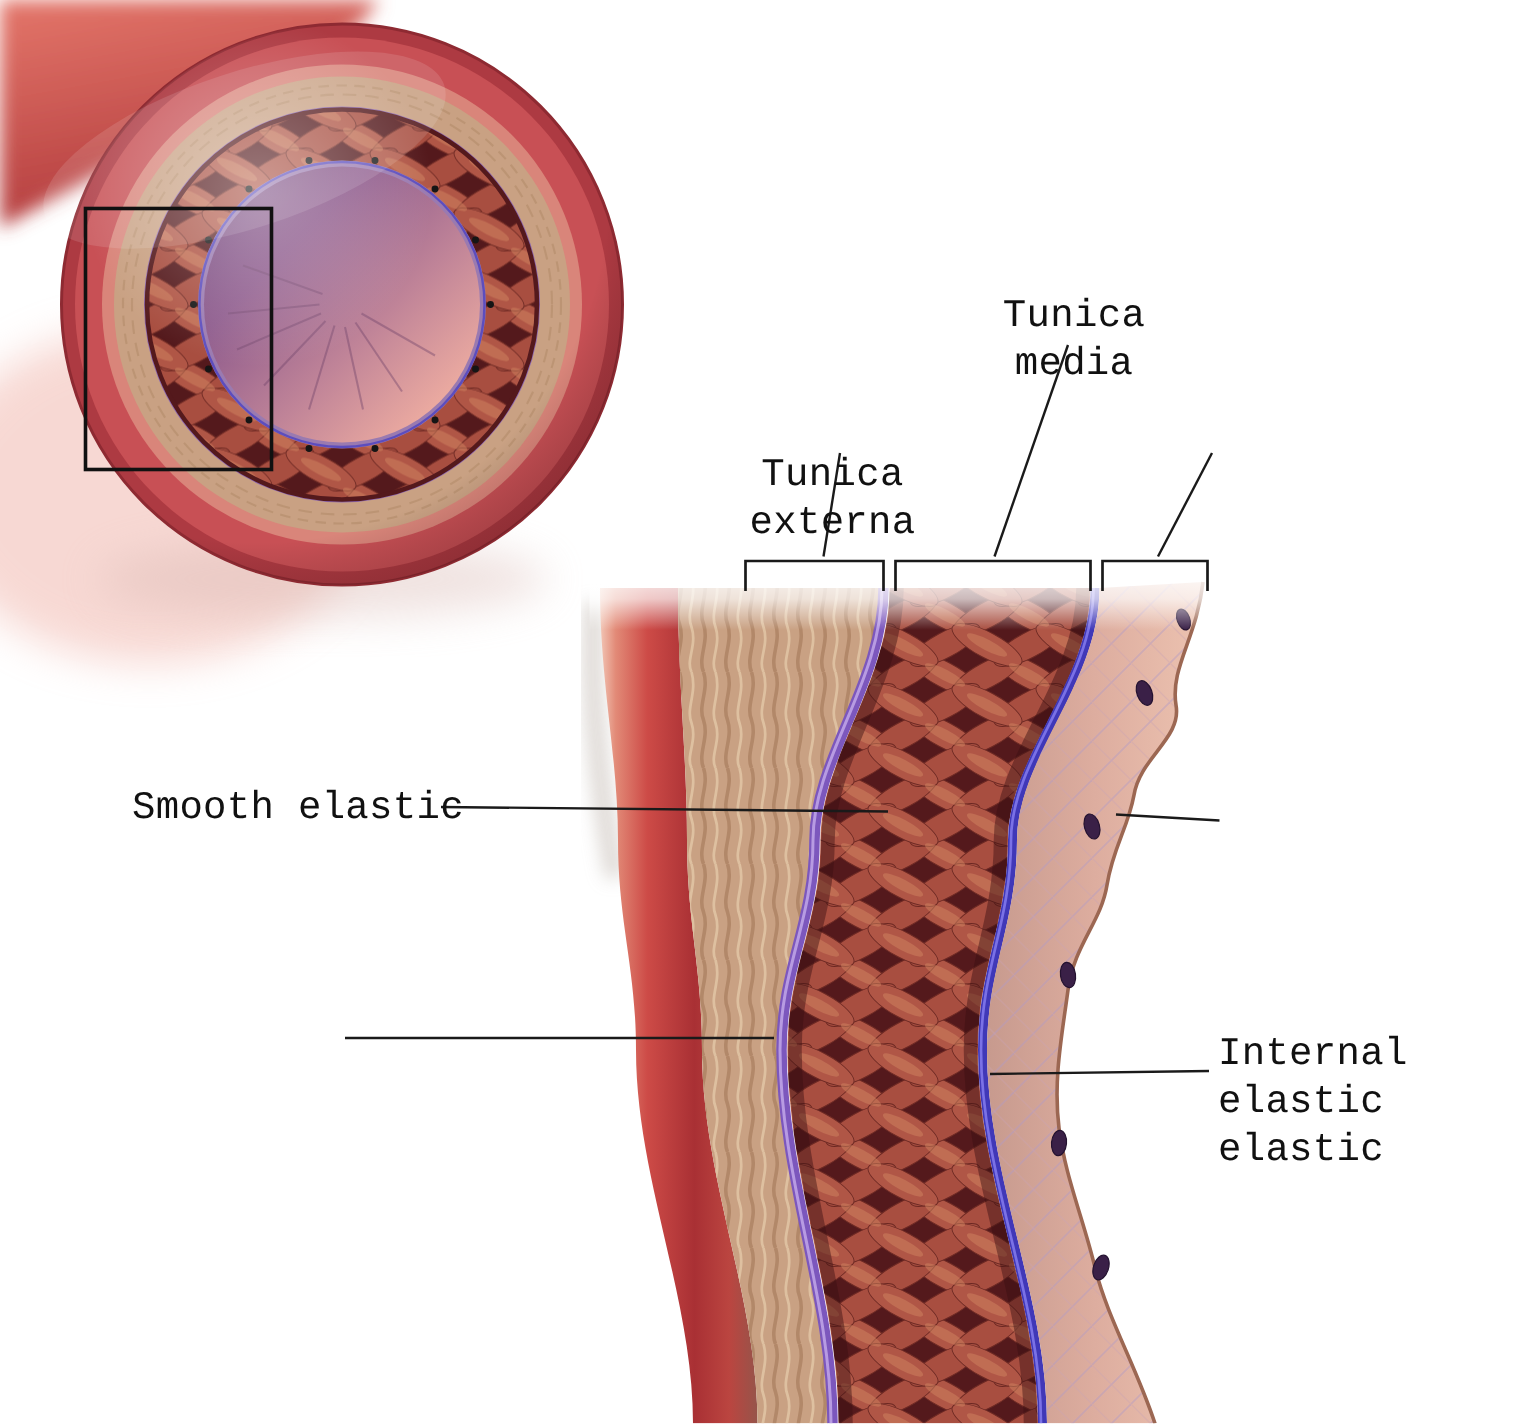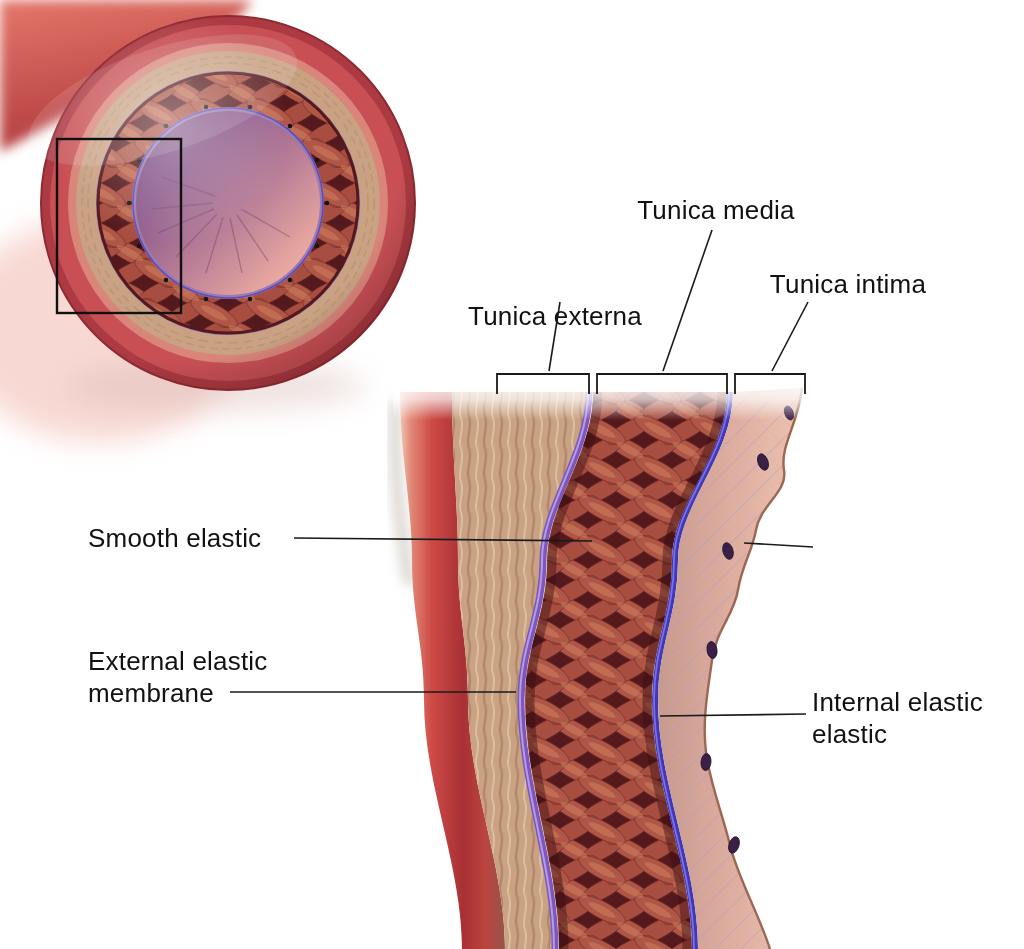--- a/index.html
+++ b/index.html
@@ -1,18 +1,18 @@
 <!DOCTYPE html>
 <html><head>
 <meta charset="utf-8">
 <style>
   html,body{margin:0;padding:0;background:#fff;}
   .canvas{
     position:relative;width:1024px;height:949px;background:#ffffff;
-    overflow:hidden;font-family:Liberation Sans, sans-serif;
+    overflow:hidden;font-family:Liberation Mono, monospace;
   }
   .canvas svg{position:absolute;left:0;top:0;}
   .label{
     position:absolute;color:#111;font-size:26px;line-height:1.24;
     letter-spacing:.2px;white-space:normal;
   }
   .label.center{text-align:center;}
 </style>
 </head>
 <body>
@@ -203,22 +203,20 @@
     <line stroke-width="1.6" x1="813" y1="547" x2="744" y2="543"></line>
     <line stroke-width="1.6" x1="230" y1="692" x2="516" y2="692"></line>
     <line stroke-width="1.6" x1="806" y1="714" x2="660" y2="716"></line>
   </g>
 </svg>
 
 <div class="label center" style="left:630px;top:194px;width:172px;">Tunica media</div>
 
 <div class="label center" style="left:459px;top:268px;width:192px;margin-top:32px;">Tunica externa</div>
 
-<div class="label center" style="left:764px;top:268px;width:168px;">Tunica intima</div>
 
 <div class="label" style="left:88px;top:522px;">Smooth elastic</div>
 
 
-<div class="label" style="left:88px;top:645px;width:205px;">External elastic membrane</div>
 
 <div class="label" style="left:812px;top:686px;width:200px;">Internal elastic elastic</div>
 
 </div>
 
 </body></html>

